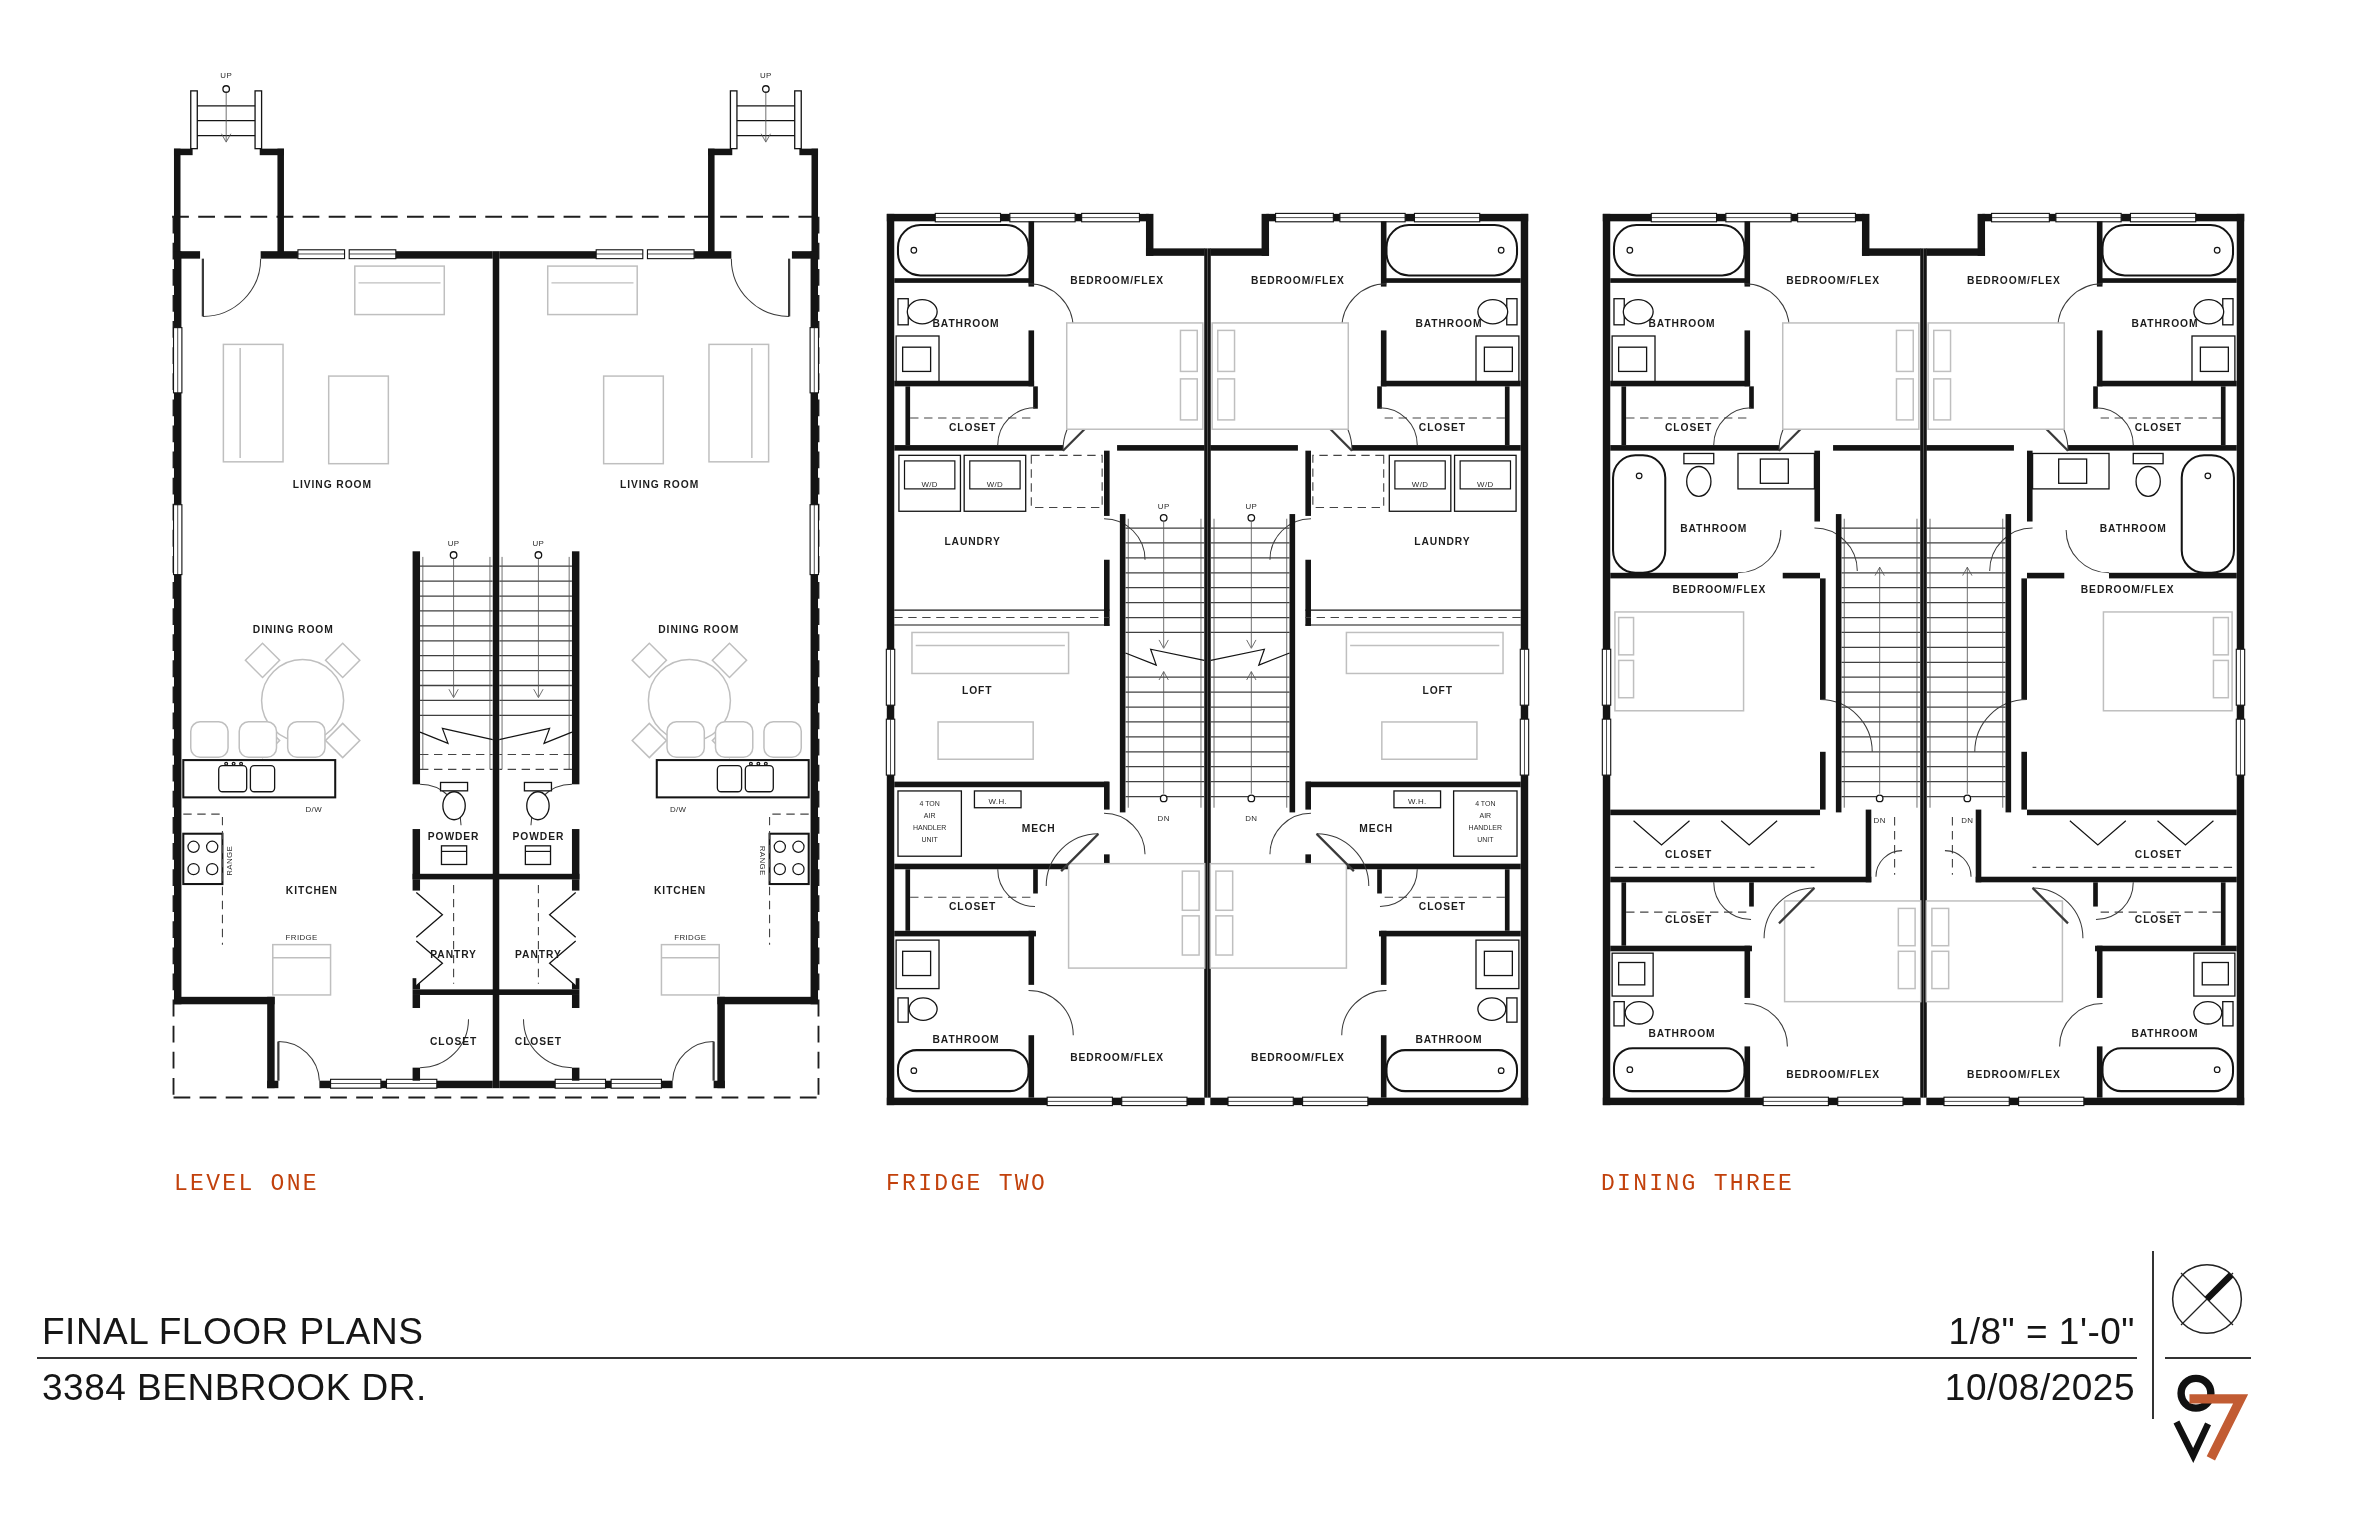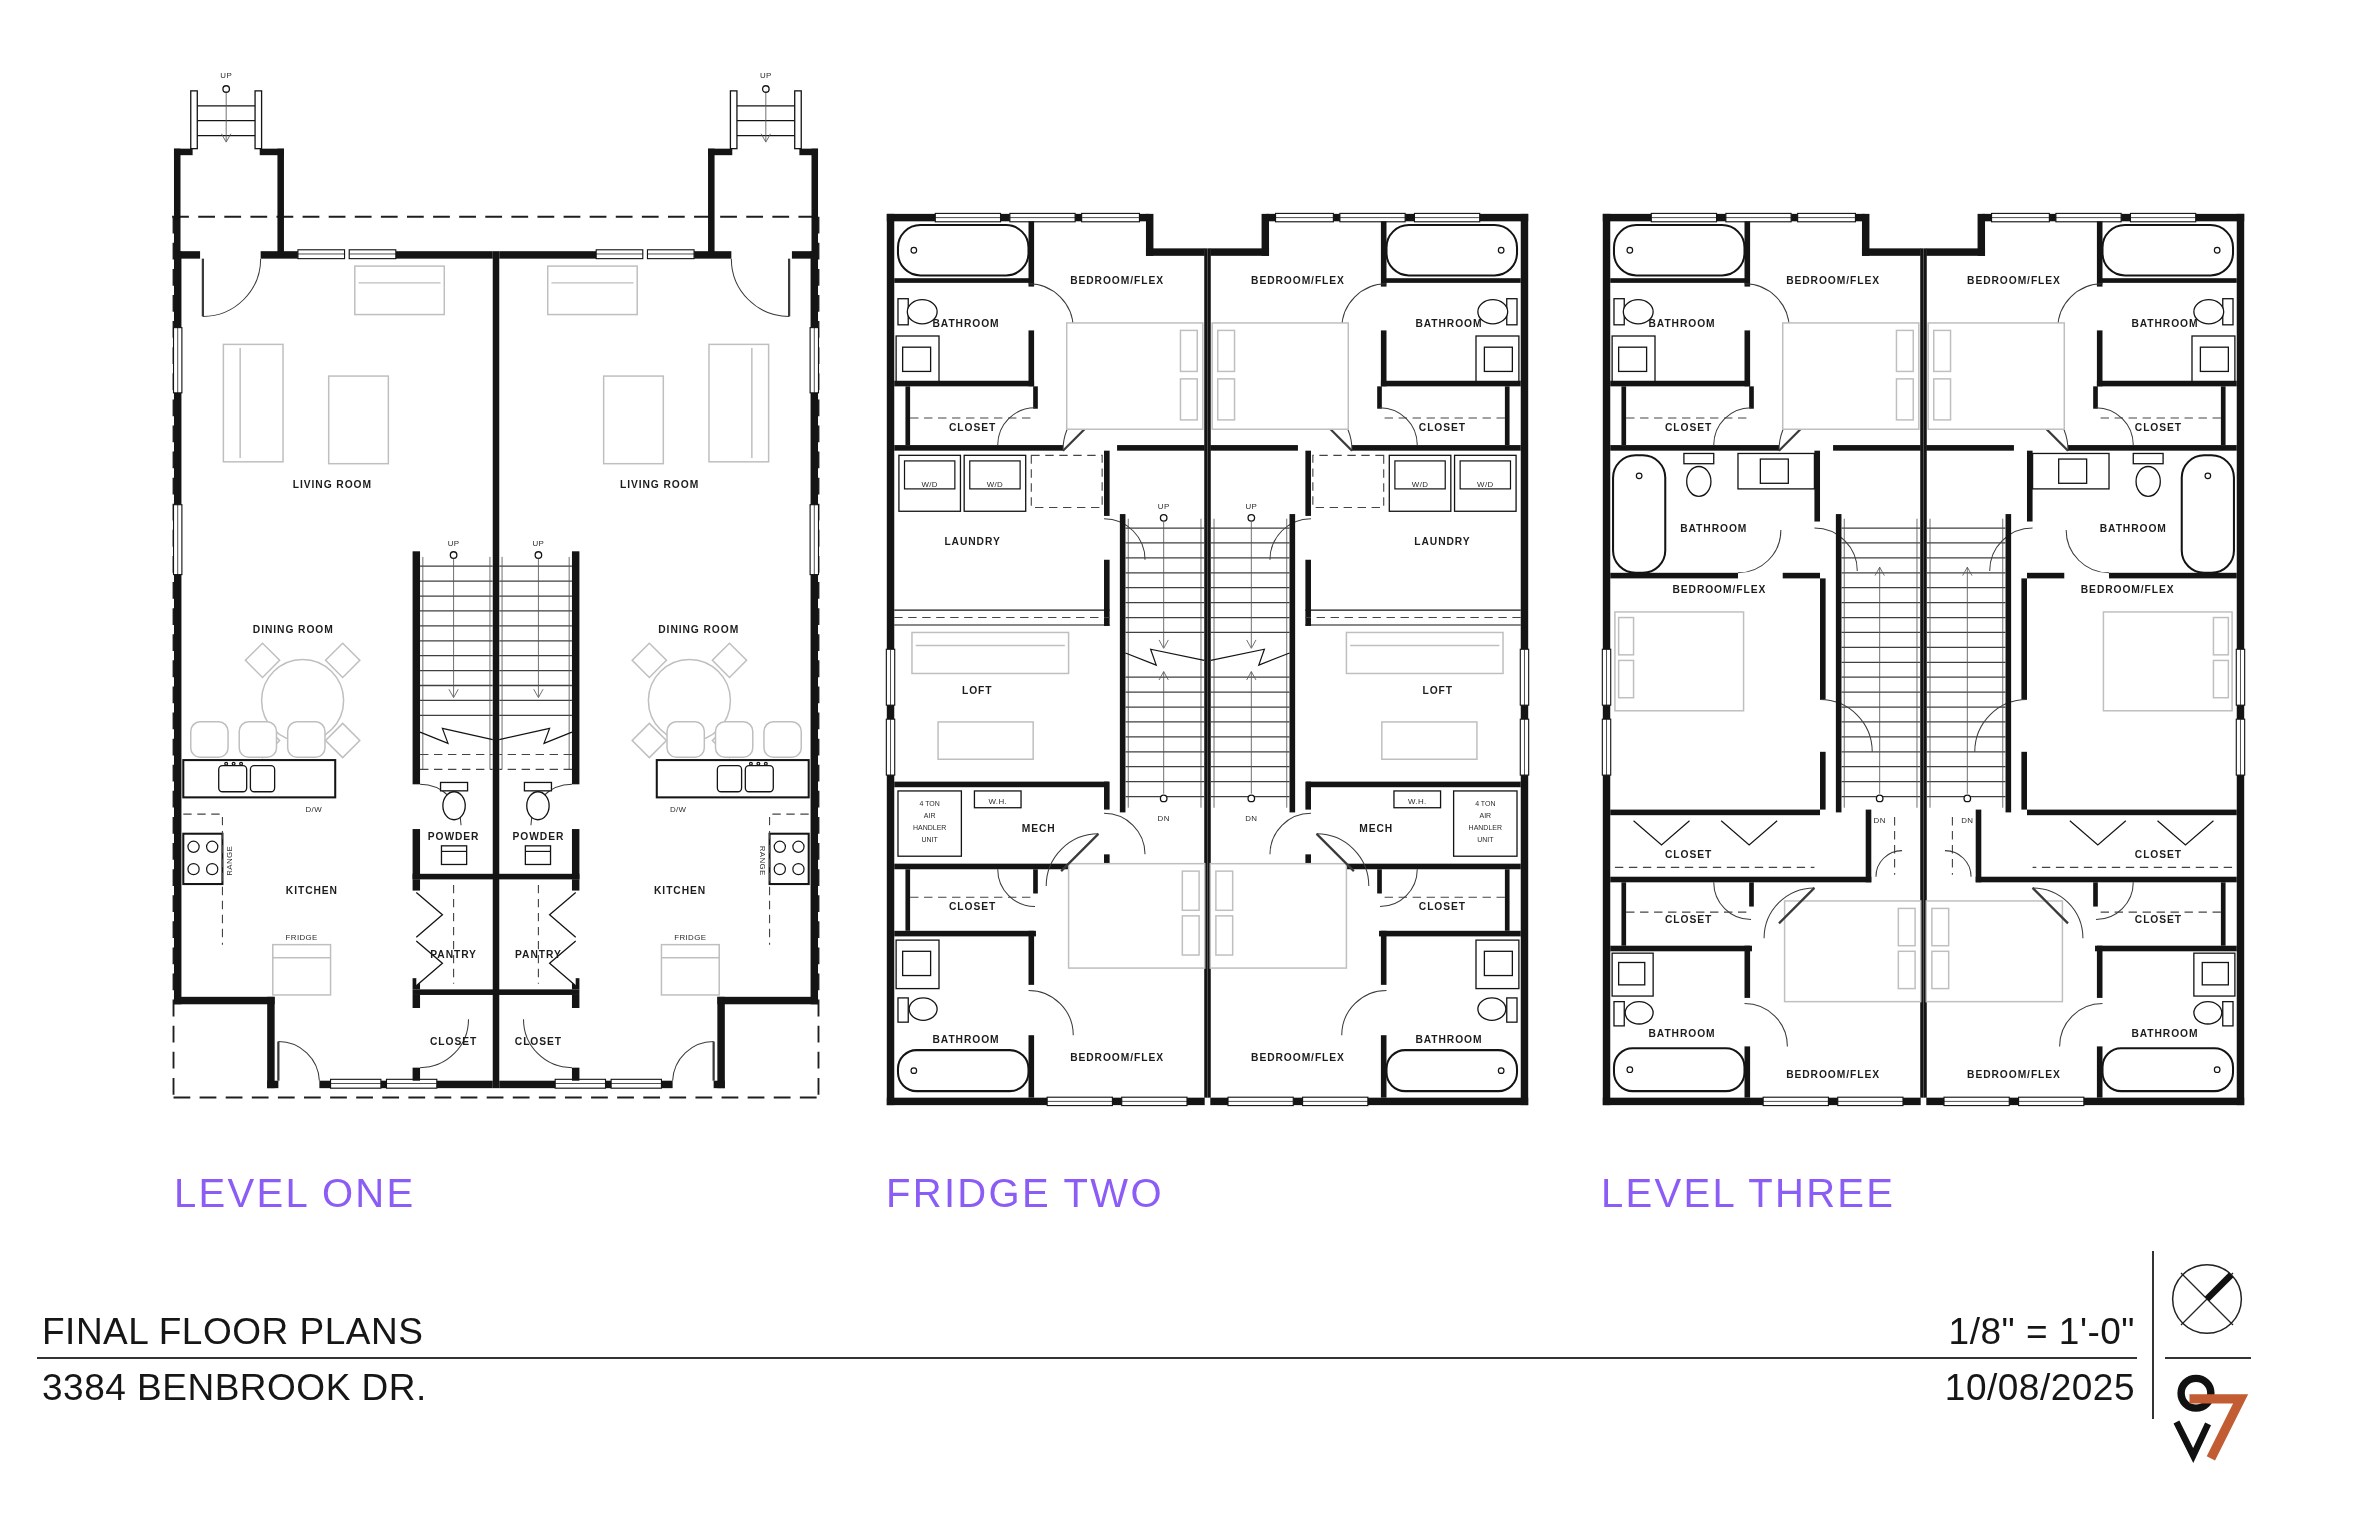--- a/index.html
+++ b/index.html
@@ -16,21 +16,21 @@
   svg .door{stroke:#3a3a3a;stroke-width:1.1;fill:none;}
   svg .leaf{stroke:#3a3a3a;stroke-width:2.4;fill:none;}
   svg .dash{stroke:#1e1e1e;stroke-width:2;fill:none;stroke-dasharray:18 10;}
   svg .dash2{stroke:#444;stroke-width:1.2;fill:none;stroke-dasharray:9 6;}
   svg .stair{stroke:#3f3f3f;stroke-width:1.4;fill:none;}
   svg .win{fill:#fff;stroke:#141414;stroke-width:1.2;}
   svg .winl{stroke:#141414;stroke-width:.8;fill:none;}
   svg .rl{font:700 11px "Liberation Sans",sans-serif;letter-spacing:1px;fill:#1c1c1c;text-anchor:middle;}
   svg .sl{font:400 8.5px "Liberation Sans",sans-serif;letter-spacing:.4px;fill:#2a2a2a;text-anchor:middle;}
   svg .xs{font:400 7.5px "Liberation Sans",sans-serif;fill:#2a2a2a;text-anchor:middle;}
-  .lvl{position:absolute;font-size:40px;letter-spacing:2.3px;color:#8b5cf6;}
+  .lvl{position:absolute;font-size:23px;letter-spacing:2.3px;color:#c2410c;font-family:Liberation Mono, monospace;}
   .tb-line{position:absolute;background:#333;}
   .tb-big{position:absolute;font-size:37px;letter-spacing:0.5px;color:#161616;white-space:nowrap;}
   .tb-right{text-align:right;}
 </style>
 </head>
 <body>
 
 <svg class="plan" style="left:172px;top:48px" width="648" height="1111" viewBox="0 0 695 1192">
 
   <g>
@@ -501,21 +501,21 @@
   <text class="rl" x="566" y="410">BEDROOM/FLEX</text>
   <text class="sl" x="394" y="656">DN</text>
   <text class="rl" x="599" y="694">CLOSET</text>
   <text class="rl" x="599" y="764">CLOSET</text>
   <text class="rl" x="606" y="886">BATHROOM</text>
   <text class="rl" x="444" y="930">BEDROOM/FLEX</text>
 </svg>
 
 <div class="lvl" style="left:174px;top:1171px">LEVEL ONE</div>
 <div class="lvl" style="left:886px;top:1171px">FRIDGE TWO</div>
-<div class="lvl" style="left:1601px;top:1171px">LEVEL THREE</div>
+<div class="lvl" style="left:1601px;top:1171px">DINING THREE</div>
 
 <div class="tb-line" style="left:37px;top:1357px;width:2100px;height:1.9px"></div>
 <div class="tb-big" style="left:42px;top:1311px">FINAL FLOOR PLANS</div>
 <div class="tb-big" style="left:42px;top:1367px">3384 BENBROOK DR.</div>
 <div class="tb-big tb-right" style="left:1436px;top:1311px;width:699px">1/8" = 1'-0"</div>
 <div class="tb-big tb-right" style="left:1436px;top:1367px;width:699px">10/08/2025</div>
 <div class="tb-line" style="left:2152px;top:1251px;width:1.9px;height:168px"></div>
 
 <svg class="plan" style="left:2168px;top:1260px" width="78" height="78" viewBox="0 0 84 84">
   <circle cx="42" cy="42" r="37" fill="none" stroke="#222" stroke-width="1.6"></circle>

